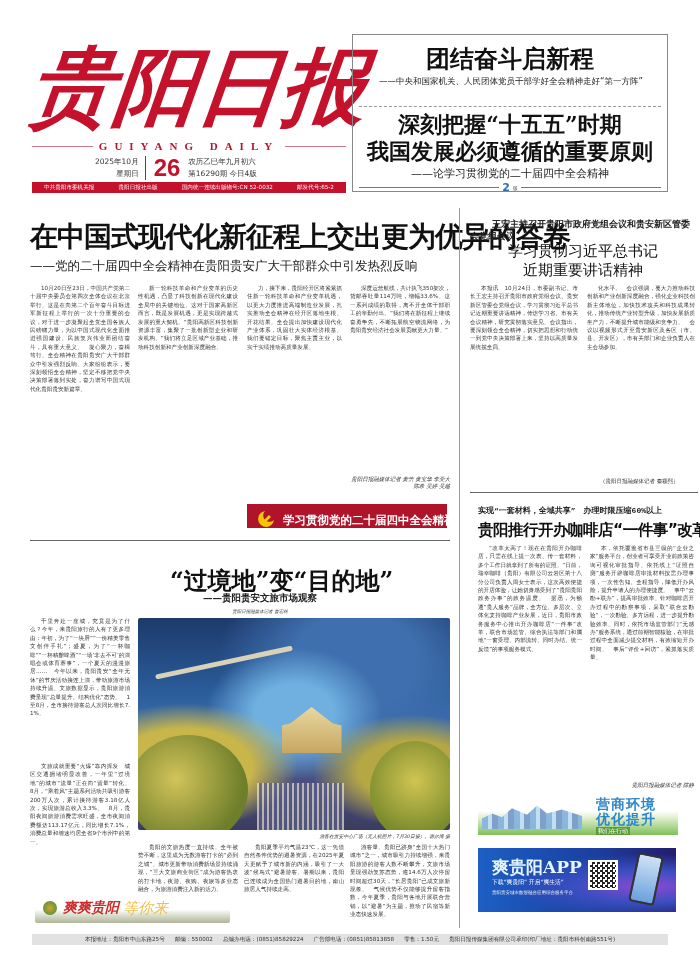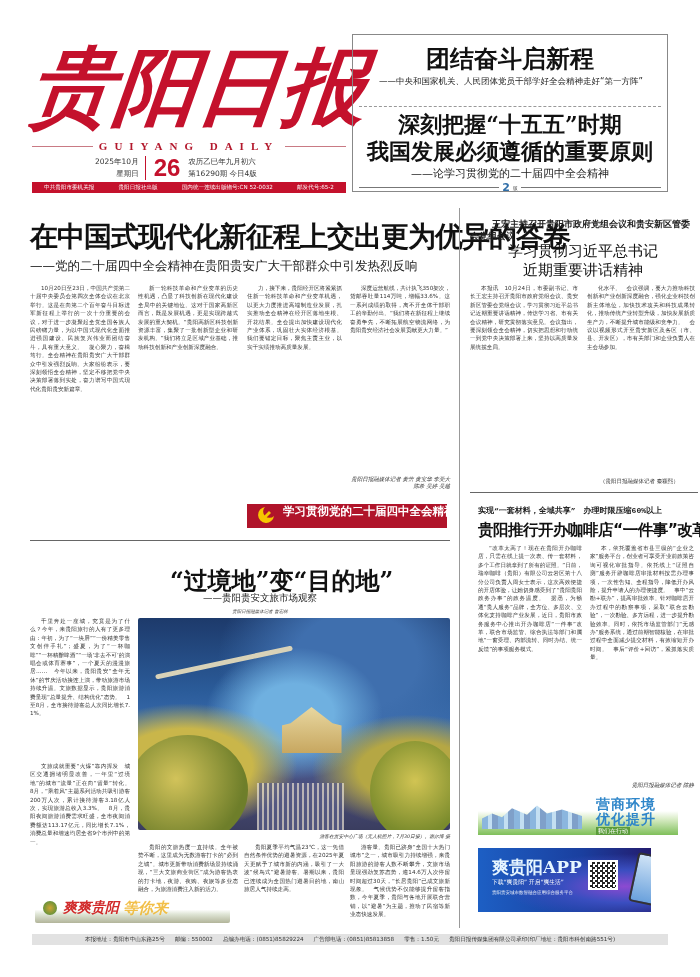--- a/index.html
+++ b/index.html
@@ -26,57 +26,57 @@
   .tb-page{position:absolute;left:6px;right:6px;top:146px;display:flex;align-items:center;}
   .tb-page .r{flex:1;height:1px;background:#777;}
   .tb-page .n{color:#2f6ea8;font-weight:bold;font-size:11px;margin:0 3px;}
   .tb-page .v{font-size:5px;color:#555;margin-right:3px;}
   
   .lead-title{left:30px;top:218px;width:420px;text-align:center;font-family:"DejaVu Sans","Liberation Sans",sans-serif;font-weight:bold;font-size:28px;letter-spacing:-1px;color:#111;white-space:nowrap;}
   .lead-sub{left:30px;top:258px;width:420px;text-align:left;font-family:"DejaVu Serif","Liberation Serif",serif;font-size:12.5px;color:#222;white-space:nowrap;}
   .col{font-size:5.6px;line-height:8.4px;color:#333;text-align:justify;overflow:hidden;word-break:break-all;}
   .col p{margin:0;text-indent:11px;}
   .byline{font-style:italic;font-size:5.5px;color:#333;text-align:right;}
-  .banner-red{left:247px;top:504px;width:200px;height:24px;background:#b0142a;display:flex;align-items:flex-start;}
+  .banner-red{left:247px;top:504px;width:200px;height:24px;background:#b0142a;display:flex;align-items:flex-end;}
   .banner-red .sym{width:20px;height:20px;margin:0 6px 0 10px;position:relative;}
   .banner-red .txt{color:#fff;font-weight:bold;font-size:11.5px;white-space:nowrap;}
   .hr{height:1px;background:#666;}
   
   .rt-kicker{left:470px;top:218px;width:226px;font-family:"DejaVu Serif",serif;font-size:9px;line-height:12px;font-weight:bold;color:#222;text-indent:22px;}
   .rt-title{left:470px;top:242px;width:226px;text-align:center;font-size:15px;line-height:19px;color:#111;}
   
   .tr-title{left:170px;top:565px;width:180px;text-align:left;font-family:"DejaVu Serif",serif;font-weight:bold;font-size:24px;color:#111;white-space:nowrap;}
-  .tr-sub{left:170px;top:592px;width:180px;text-align:center;font-size:9.5px;color:#222;}
+  .tr-sub{left:170px;top:592px;width:180px;text-align:center;font-size:9.5px;color:#222;font-weight:bold;}
   .tr-by{left:170px;top:609px;width:180px;text-align:center;font-size:4.5px;font-style:italic;color:#444;}
   .photo{left:138px;top:618px;width:312px;height:212px;overflow:hidden;border-radius:2px;
     background:
       radial-gradient(ellipse at 15% 70%, #c9b64a 0 18%, transparent 30%),
       radial-gradient(ellipse at 88% 72%, #b5a744 0 14%, transparent 26%),
       radial-gradient(ellipse at 50% 45%, #6fb0e0 0 18%, transparent 40%),
       radial-gradient(ellipse at 70% 20%, #3f6fae 0 20%, transparent 45%),
       linear-gradient(180deg,#1d3a6b 0%,#2b5c9a 35%,#3e6fb0 55%,#4a4c7a 80%,#3a3d5f 100%);}
   .photo .pav{position:absolute;left:46%;top:42%;width:60px;height:46px;background:linear-gradient(#e8d7a0,#c7a760);clip-path:polygon(50% 0,85% 35%,100% 40%,100% 100%,0 100%,0 40%,15% 35%);}
   .photo .bridge{position:absolute;left:5%;top:20%;width:45%;height:5px;background:#d8d2b8;transform:rotate(-12deg);border-radius:3px;}
   .photo .trees-l{position:absolute;left:-10px;top:55%;width:120px;height:110px;background:radial-gradient(circle at 40% 40%,#d2c35a,#6e7e2a 70%);border-radius:50%;}
   .photo .trees-r{position:absolute;right:-10px;top:58%;width:90px;height:100px;background:radial-gradient(circle at 50% 40%,#d1c453,#7a8b2c 70%);border-radius:50%;}
   .photo .crowd{position:absolute;left:38%;top:78%;width:28%;height:22%;background:repeating-linear-gradient(90deg,#e9e1d2 0 2px,#5a5f89 2px 5px);opacity:.7;}
   .caption{left:300px;top:833px;width:150px;text-align:right;font-size:4.8px;font-style:italic;color:#333;white-space:nowrap;}
   .ad-left{left:35px;top:893px;width:195px;height:30px;border-radius:2px;background:linear-gradient(180deg,#fff 0%,#fff 55%,#e0e6d7 70%,#b2b59a 100%);display:flex;align-items:center;}
   .ad-left .logo-c{width:14px;height:14px;border-radius:50%;background:radial-gradient(#d1a433,#3c8b3c);margin:0 6px 0 8px;}
   .ad-left .t1{color:#d12a2a;font-family:"DejaVu Serif",serif;font-style:italic;font-weight:bold;font-size:14px;}
-  .ad-left .t2{color:#f0b52a;font-family:"DejaVu Serif",serif;font-style:italic;font-weight:bold;font-size:15px;margin-left:4px;opacity:.85;}
+  .ad-left .t2{color:#f0b52a;font-family:"DejaVu Serif",serif;font-style:italic;font-weight:normal;font-size:15px;margin-left:4px;opacity:.85;}
   
   .cf-kicker{left:478px;top:505px;width:222px;font-family:Liberation Mono, monospace;font-weight:bold;font-size:8px;color:#222;white-space:nowrap;}
   .cf-title{left:478px;top:520px;width:222px;font-weight:bold;font-size:15.5px;color:#111;white-space:nowrap;letter-spacing:-0.5px;}
   .ad-biz{left:478px;top:795px;width:200px;height:40px;background:linear-gradient(180deg,#fff 0%,#fff 40%,#d9ecc6 60%,#7fbf5a 100%);overflow:hidden;}
   .ad-biz .city{position:absolute;left:4px;bottom:6px;width:100px;height:26px;background:repeating-linear-gradient(90deg,#8bb6de 0 6px,#c3dff2 6px 10px,#7fa0c9 10px 16px);clip-path:polygon(0 60%,10% 40%,20% 55%,30% 20%,45% 45%,55% 10%,65% 40%,80% 25%,100% 50%,100% 100%,0 100%);}
   .ad-biz .t1{position:absolute;left:118px;top:1px;color:#2f86c9;font-weight:bold;font-size:14px;letter-spacing:1px;}
   .ad-biz .t2{position:absolute;left:118px;top:16px;color:#2f86c9;font-weight:bold;font-size:14px;letter-spacing:1px;}
   .ad-biz .t3{position:absolute;left:118px;top:32px;color:#fff;font-size:6px;background:#5a9c3a;padding:0 2px;}
-  .ad-app{left:478px;top:848px;width:173px;height:64px;background:radial-gradient(ellipse at 85% 60%,#8c4ad1 0,#3a4ec0 30%,transparent 60%),linear-gradient(90deg,#1d5fc4,#1a3f9f 60%,#241c6e);color:#fff;overflow:hidden;}
+  .ad-app{left:478px;top:848px;width:198px;height:64px;background:radial-gradient(ellipse at 85% 60%,#8c4ad1 0,#3a4ec0 30%,transparent 60%),linear-gradient(90deg,#1d5fc4,#1a3f9f 60%,#241c6e);color:#fff;overflow:hidden;}
   .ad-app .t1{position:absolute;left:14px;top:8px;font-family:"DejaVu Serif",serif;font-weight:bold;font-size:17px;color:#e6f6ff;}
   .ad-app .t2{position:absolute;left:14px;top:30px;font-size:5.8px;}
   .ad-app .t3{position:absolute;left:14px;top:42px;font-size:4.5px;opacity:.9;}
   .ad-app .qr{position:absolute;left:110px;top:12px;width:26px;height:26px;background:repeating-conic-gradient(#222 0 25%,#fff 0 50%) 0 0/5px 5px;border:2px solid #fff;}
   .ad-app .phone{position:absolute;left:155px;top:6px;width:22px;height:46px;border-radius:4px;background:linear-gradient(#cfe3f6,#6aa1dc);transform:rotate(12deg);border:2px solid #333;}
   
   .footer{left:32px;top:934px;width:636px;height:11px;background:#e2e2e2;font-size:5.6px;color:#333;display:flex;align-items:center;justify-content:center;gap:10px;white-space:nowrap;}
 </style>
 </head>
 <body>

